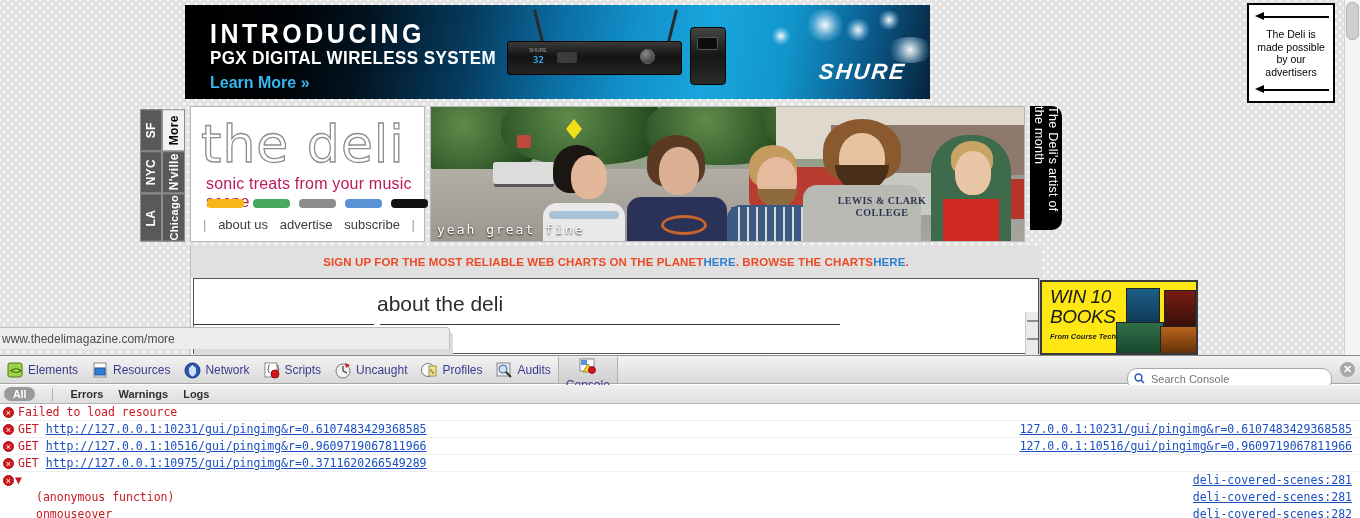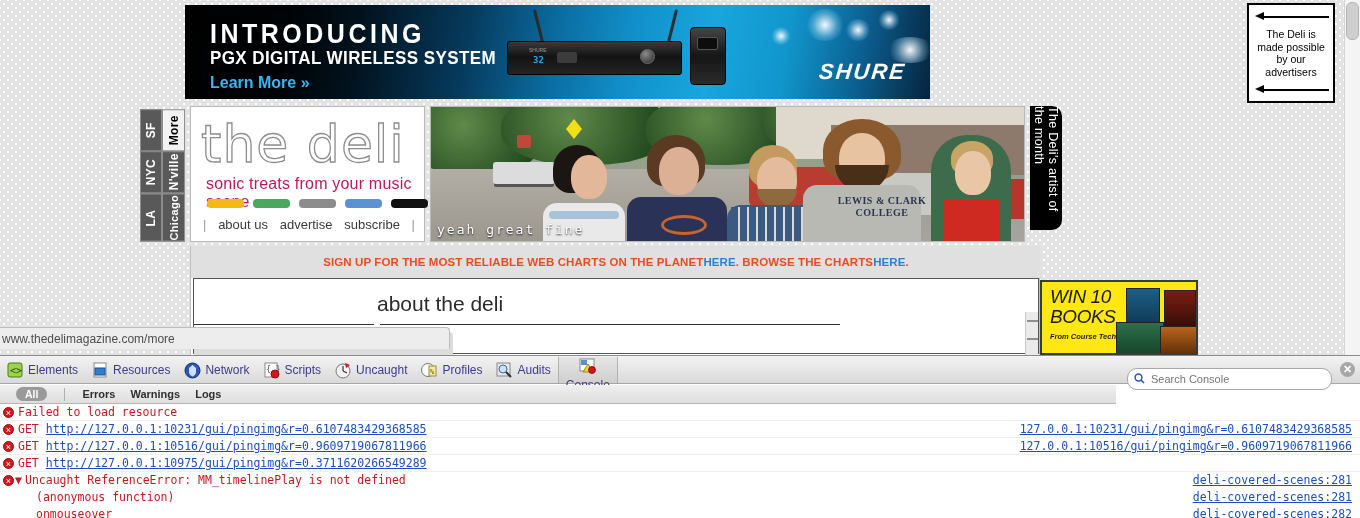--- a/index.html
+++ b/index.html
@@ -301,24 +301,24 @@
     font-family: "Liberation Sans", sans-serif;
   }
   #dt-close {
     position: absolute; right: 5px; top: 6px;
     width: 15px; height: 15px; border-radius: 50%;
     background: #a7a7a7; color: #fff;
     font-size: 11px; line-height: 15px; text-align: center; font-weight: bold;
   }
 
   #dt-filterbar {
-    position: absolute; left: 0; top: 29px; width: 1116px; height: 19px;
+    position: absolute; left: 0; top: 29px; width: 1360px; height: 19px;
     background: linear-gradient(#f0f0f0, #dedede);
     border-bottom: 1px solid #b5b5b5;
-    display: flex; align-items: center; gap: 15px; padding-left: 16px;
+    display: flex; align-items: center; gap: 15px; padding-left: 4px;
     font-size: 11px; font-weight: bold; color: #2f2f2f;
   }
   #filter-all {
     background: #9a9a9a; color: #fff;
     border-radius: 9px; padding: 1px 9px; font-size: 10.5px;
   }
   .filter-div { width: 1px; height: 13px; background: #b0b0b0; margin: 0 2px; }
 
   #console-rows {
     position: absolute; left: 0; top: 48px; width: 1360px; height: 115px;
@@ -646,21 +646,20 @@
 
     <div class="crow">
       <span class="err-dot">×</span>
       <span class="meth">GET</span>
       <a href="#">http://127.0.0.1:10975/gui/pingimg&amp;r=0.3711620266549289</a>
     </div>
 
     <div class="crow sub" style="padding-left:25px;">
       <span class="err-dot">×</span>
       <span class="tri" style="position:absolute; left:15px;">▼</span>
-      <span>Uncaught ReferenceError: MM_timelinePlay is not defined</span>
       <span class="rsrc">deli-covered-scenes:281</span>
     </div>
 
     <div class="crow sub" style="padding-left:36px;">
       <span>(anonymous function)</span>
       <span class="rsrc">deli-covered-scenes:281</span>
     </div>
 
     <div class="crow sub" style="padding-left:36px;">
       <span>onmouseover</span>

